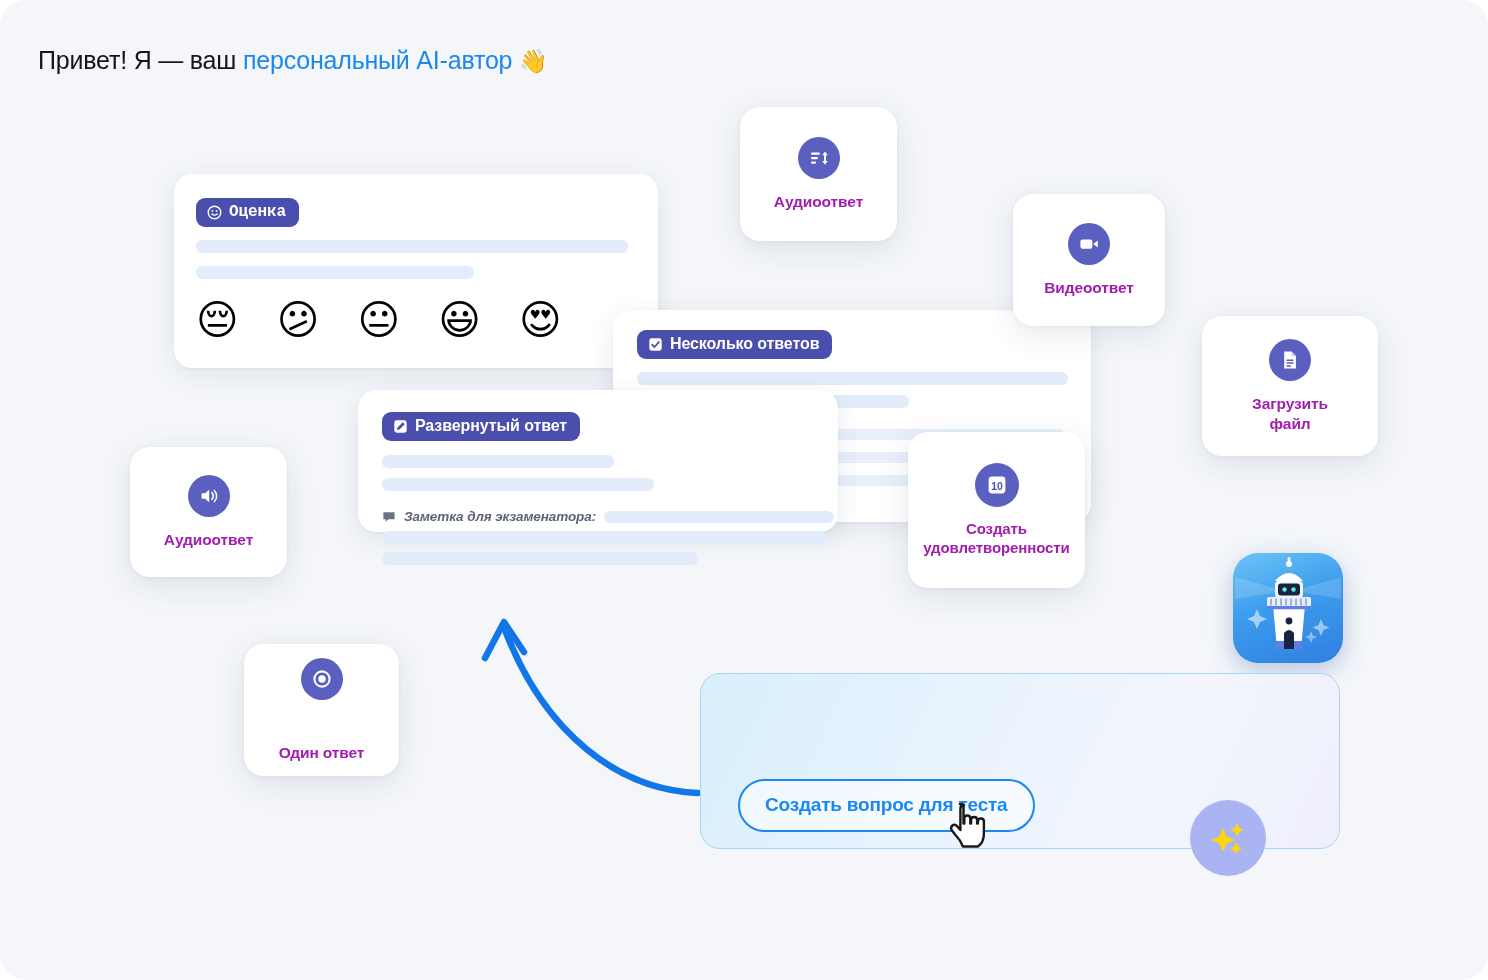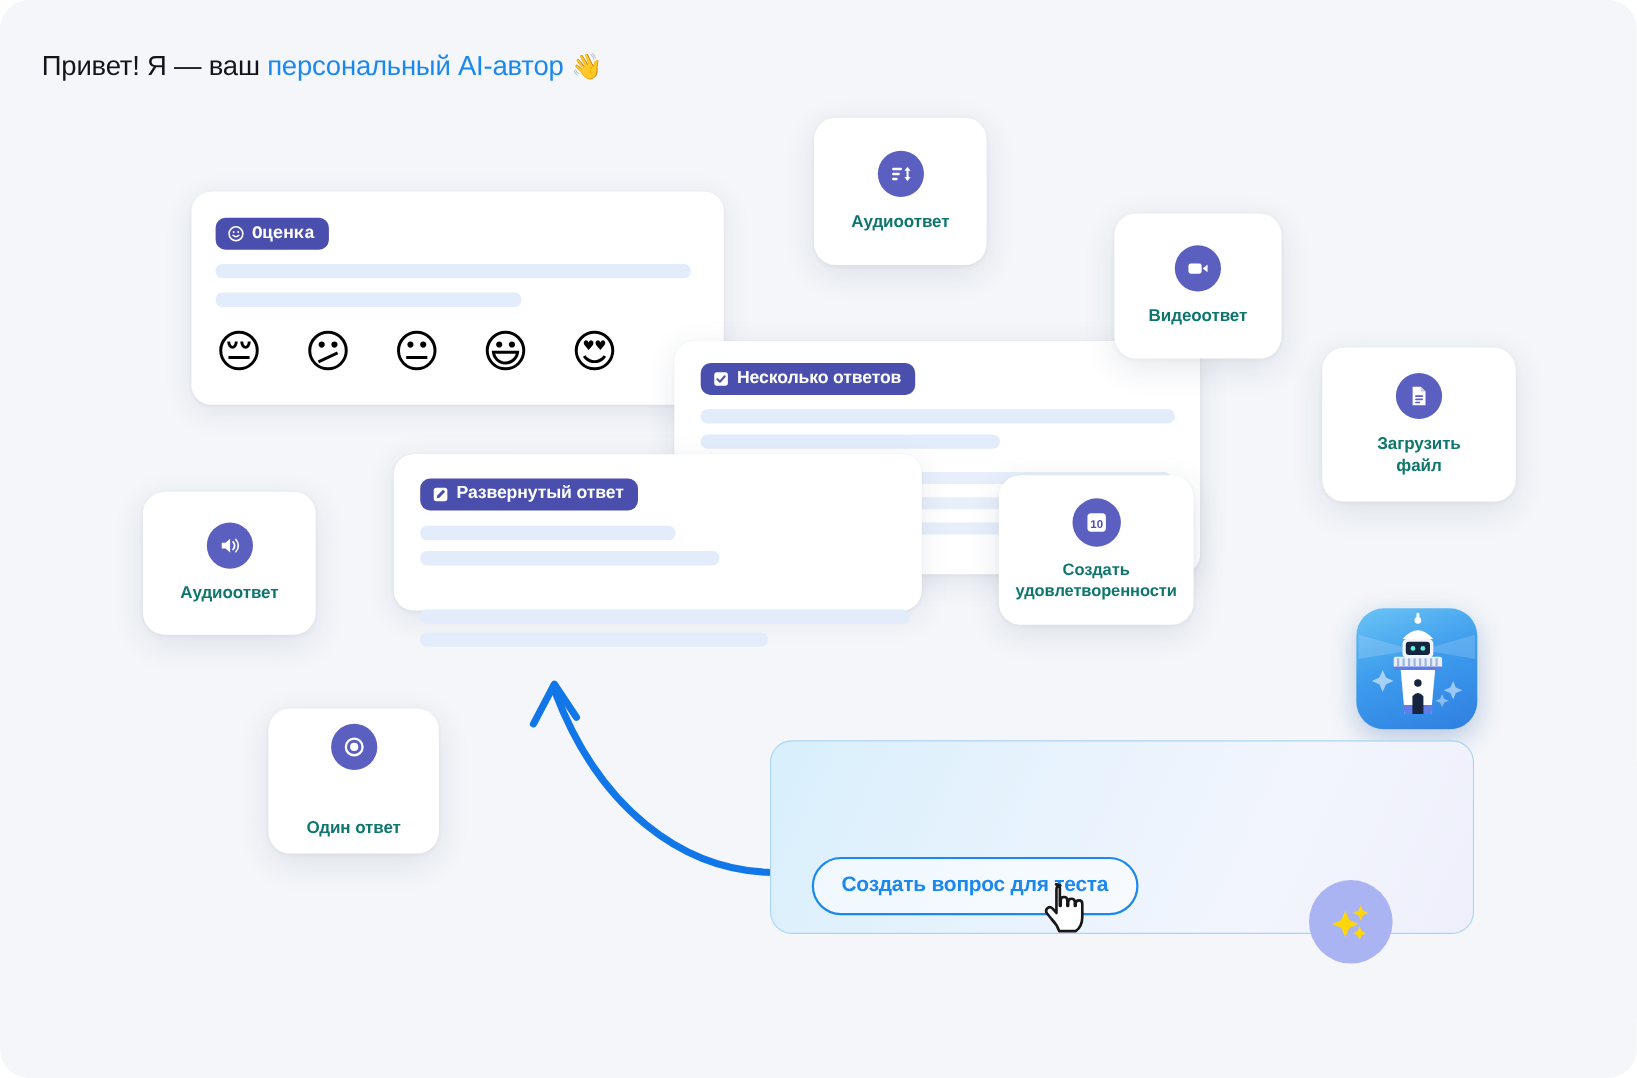--- a/index.html
+++ b/index.html
@@ -53,21 +53,21 @@
     display: flex;
     align-items: center;
     justify-content: center;
     margin-bottom: 13px;
     flex: none;
   }
   .tile .circ svg { display:block; }
   .tile .tlabel {
     font-size: 15.5px;
     font-weight: bold;
-    color: #0f766e;
+    color: #a21caf;
     text-align: center;
     line-height: 1.24;
     letter-spacing: -0.1px;
   }
 
   
   .badge {
     display: inline-flex;
     align-items: center;
     gap: 7px;
@@ -236,33 +236,40 @@
         <span class="cbox"></span>
         <span class="bar soft" style="width:400px; height:11px;"></span>
       </div>
       <div class="cbrow">
         <span class="cbox"></span>
         <span class="bar soft" style="width:400px; height:11px;"></span>
       </div>
     </div>
   </div>
 
-  <div class="card" style="left:358px; top:413px; width:480px; height:142px;">
+  <div class="card" style="left:358px; top:390px; width:480px; height:142px;">
     <div style="position:absolute; left:24px; top:22px;">
       <span class="badge">
         <svg width="15" height="15" viewBox="0 0 16 16">
           <rect x="1.4" y="1.4" width="13.2" height="13.2" rx="2.6" fill="#ffffff"></rect>
           <path d="M10.4 3.4 L12.5 5.5 L6.9 11.1 L4.2 11.7 L4.8 9.0 Z" fill="#4a4fad"></path>
         </svg>
         <span>Развернутый ответ</span>
       </span>
     </div>
     <div class="bar" style="position:absolute; left:24px; top:65px; width:232px;"></div>
     <div class="bar" style="position:absolute; left:24px; top:88px; width:272px;"></div>
 
+    <div class="note-line" style="position:absolute; left:24px; top:119px;">
+      <svg width="14" height="14" viewBox="0 0 16 16">
+        <path d="M1.6 2.6 h12.8 v8.0 h-7.1 l-3.2 2.7 v-2.7 h-2.5 z" fill="#6b7383"></path>
+      </svg>
+      <span class="note-text">Заметка для экзаменатора:</span>
+      <span class="bar" style="width:230px; height:12px;"></span>
+    </div>
     <div class="bar" style="position:absolute; left:24px; top:141px; width:445px;"></div>
     <div class="bar" style="position:absolute; left:24px; top:162px; width:316px;"></div>
   </div>
 
   <div class="tile" style="left:740px; top:107px; width:157px; height:134px;">
     <span class="circ">
       <svg width="24" height="24" viewBox="0 0 24 24">
         <rect x="4" y="6.5" width="9" height="2.3" rx="1.1" fill="#ffffff"></rect>
         <rect x="4" y="11" width="7" height="2.3" rx="1.1" fill="#ffffff"></rect>
         <rect x="4" y="15.5" width="5" height="2.3" rx="1.1" fill="#ffffff"></rect>
@@ -293,21 +300,21 @@
         <rect x="8.4" y="14.3" width="7.3" height="1.5" rx="0.75" fill="#5b5fc0"></rect>
         <rect x="8.4" y="17.2" width="4.7" height="1.5" rx="0.75" fill="#5b5fc0"></rect>
       </svg>
     </span>
     <span class="tlabel">
       <span>Загрузить</span><br>
       <span>файл</span>
     </span>
   </div>
 
-  <div class="tile" style="left:908px; top:432px; width:177px; height:136px;">
+  <div class="tile" style="left:908px; top:432px; width:177px; height:156px;">
     <span class="circ" style="width:44px;height:44px;">
       <svg width="26" height="26" viewBox="0 0 26 26">
         <rect x="4.6" y="4.6" width="16.8" height="16.8" rx="3.4" fill="#ffffff"></rect>
         <text x="13" y="18.1" text-anchor="middle" font-family="Liberation Sans, sans-serif" font-size="10.4" font-weight="bold" fill="#4a4fad">10</text>
       </svg>
     </span>
     <span class="tlabel" style="font-size:15px;">
       <span>Создать</span><br>
       <span>удовлетворенности</span>
     </span>

